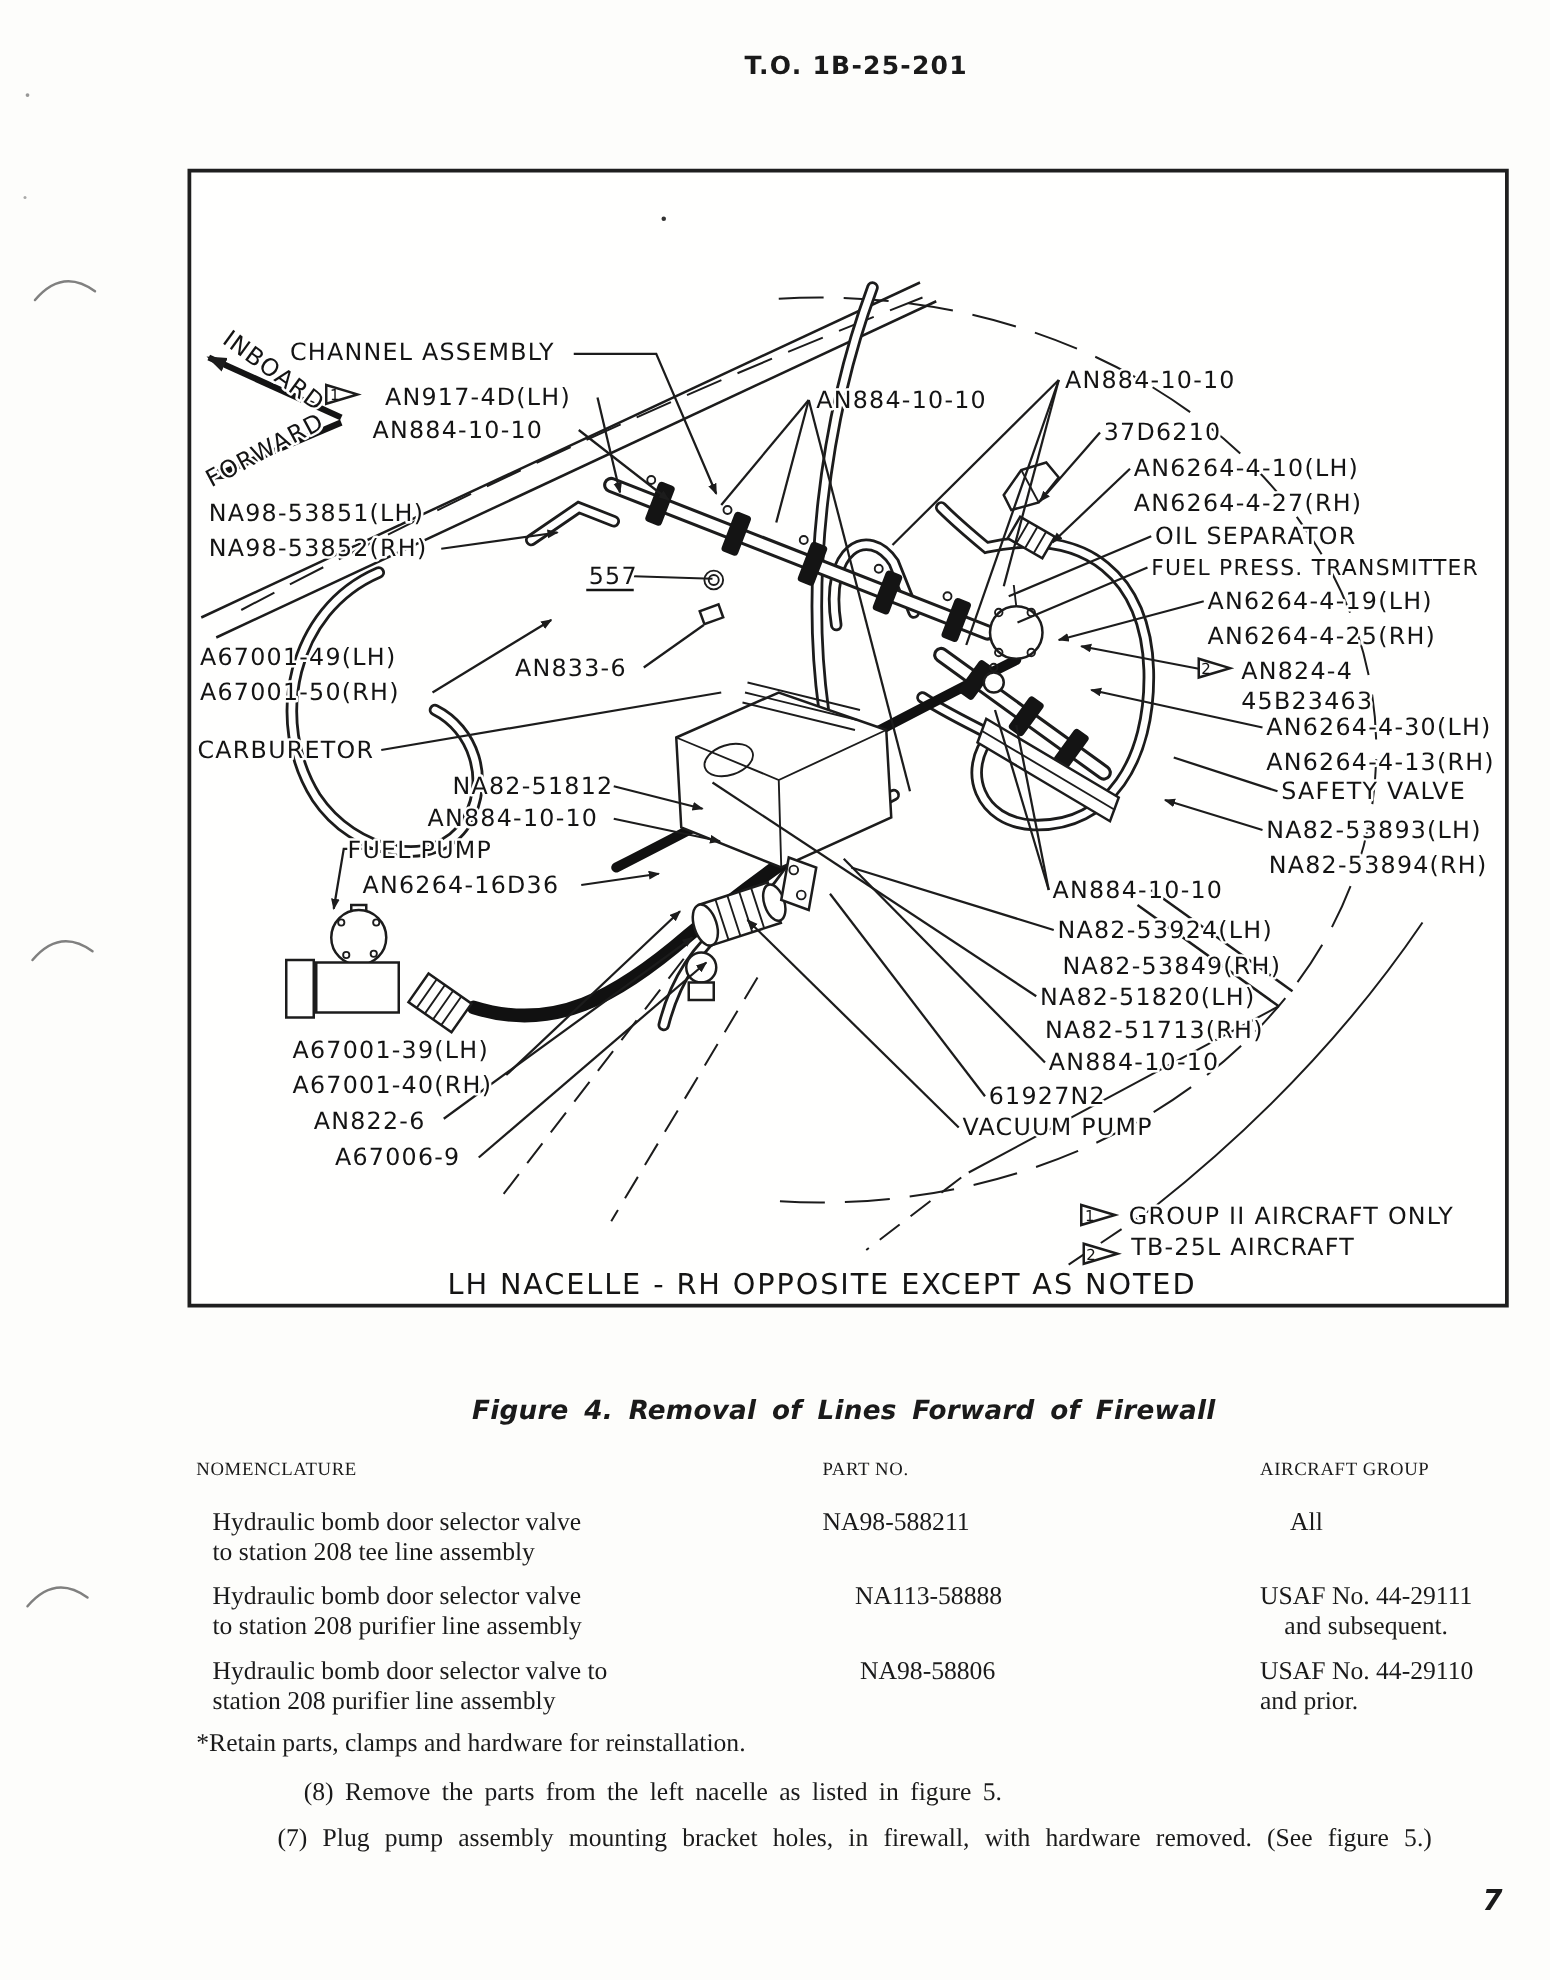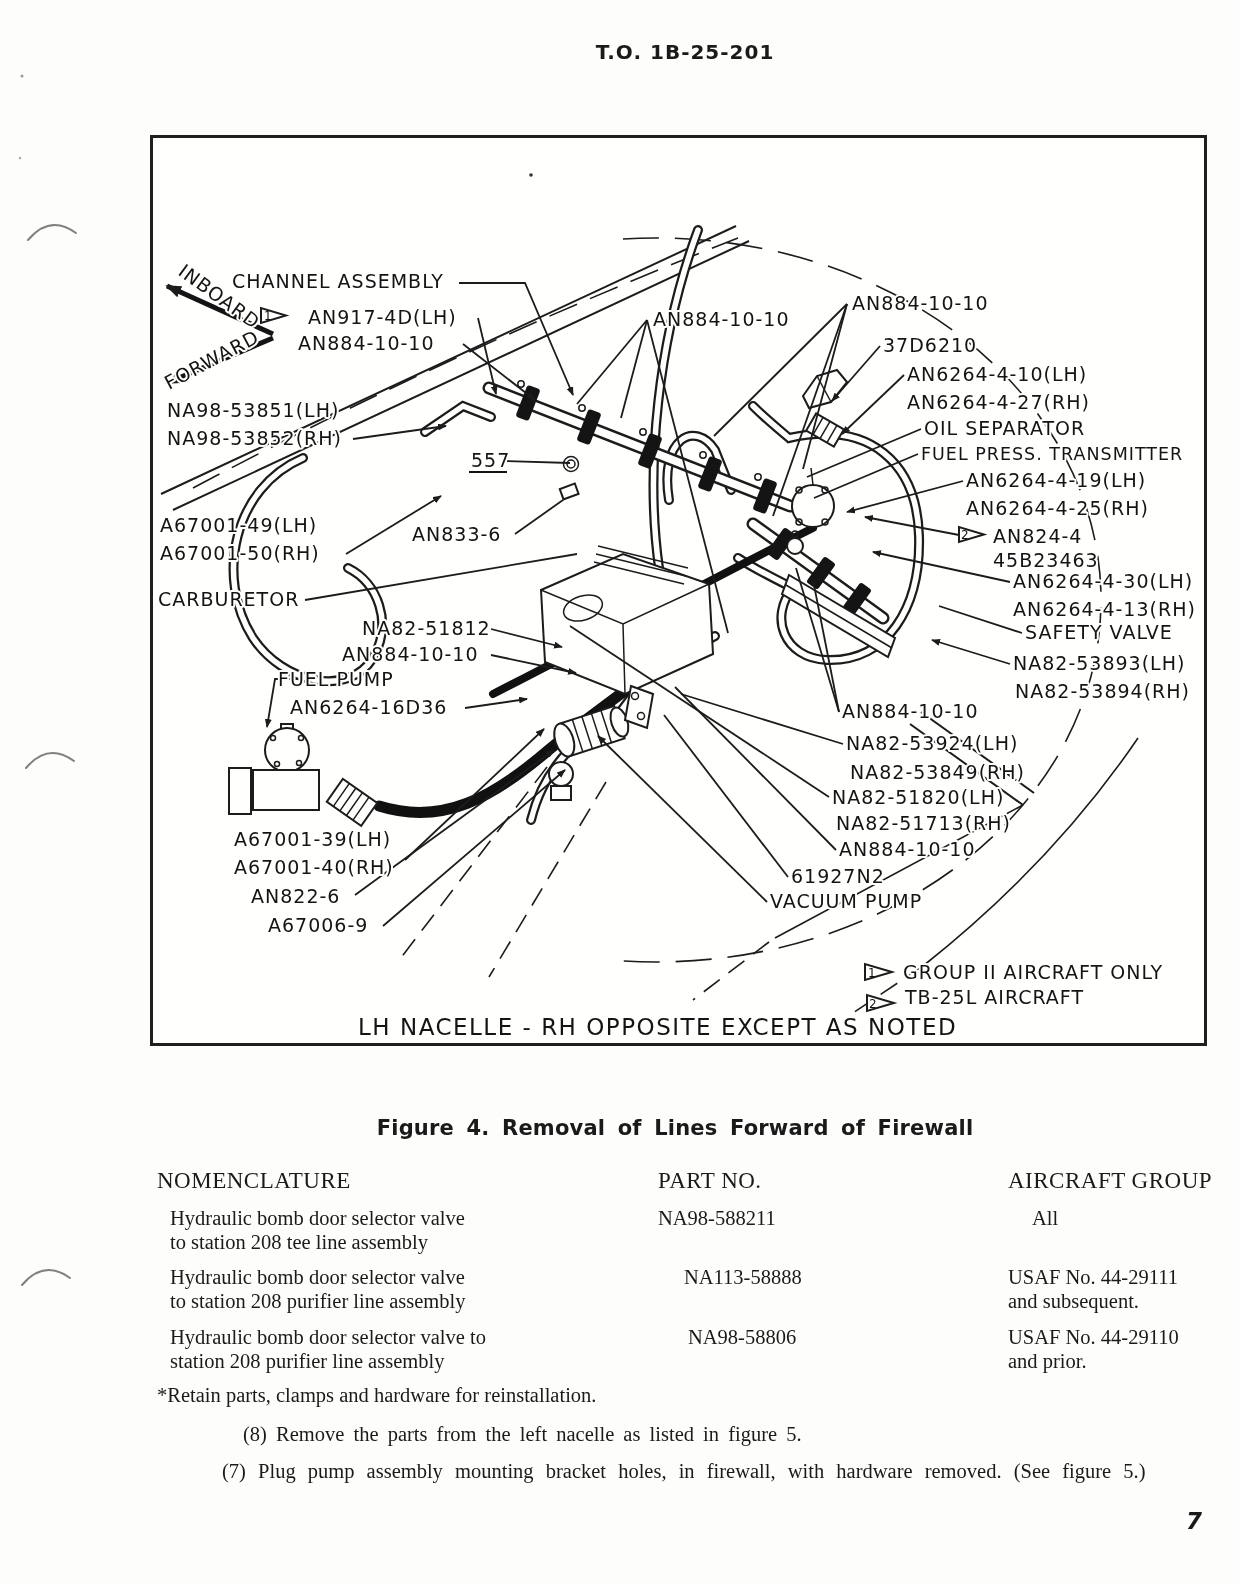--- a/index.html
+++ b/index.html
@@ -22,26 +22,26 @@
     font-size:23px;
   }
   
   #figure-box{
     top:135px;left:150px;width:1051px;height:905px;
     border:3px solid #1f1f1f;background:#fffffe;
   }
   
   #figure-caption{
     top:1116px;left:140px;width:1070px;text-align:center;
-    font-family:"DejaVu Sans", sans-serif;font-weight:bold;
+    font-family:"DejaVu Sans", sans-serif;font-weight:bold;font-style:italic;
     font-size:21px;word-spacing:5px;letter-spacing:0.2px;
   }
   
   .th{
-    font-size:23px;letter-spacing:0.5px;
+    font-size:15px;letter-spacing:0.5px;
   }
   .cell{font-size:20.5px;line-height:24px;}
   
   .note{font-size:20.5px;}
   .note9{word-spacing:7px;}
   .note8{word-spacing:4px;margin-left:21px;}
   
   .art-line{stroke:#1c1c1c;stroke-width:2;fill:none;}
   .art-thin{stroke:#1c1c1c;stroke-width:1.6;fill:none;}
   .dash{stroke-dasharray:30 14;}
@@ -373,21 +373,21 @@
     <div>to station 208 tee line assembly</div>
   </div>
   <div class="abs cell" style="top:1206px;left:658px;">NA98-588211</div>
   <div class="abs cell" style="top:1206px;left:1008px;margin-left:24px;">All</div>
 
   <div class="abs cell" style="top:1265px;left:170px;">
     <div>Hydraulic bomb door selector valve</div>
     <div>to station 208 purifier line assembly</div>
   </div>
   <div class="abs cell" style="top:1265px;left:684px;">NA113-58888</div>
-  <div class="abs cell" style="top:1265px;left:1008px;">
+  <div class="abs cell" style="top:1265px;left:1008px;text-align:center;">
     <div>USAF No. 44-29111</div>
     <div>and subsequent.</div>
   </div>
 
   <div class="abs cell" style="top:1325px;left:170px;">
     <div>Hydraulic bomb door selector valve to</div>
     <div>station 208 purifier line assembly</div>
   </div>
   <div class="abs cell" style="top:1325px;left:688px;">NA98-58806</div>
   <div class="abs cell" style="top:1325px;left:1008px;">

